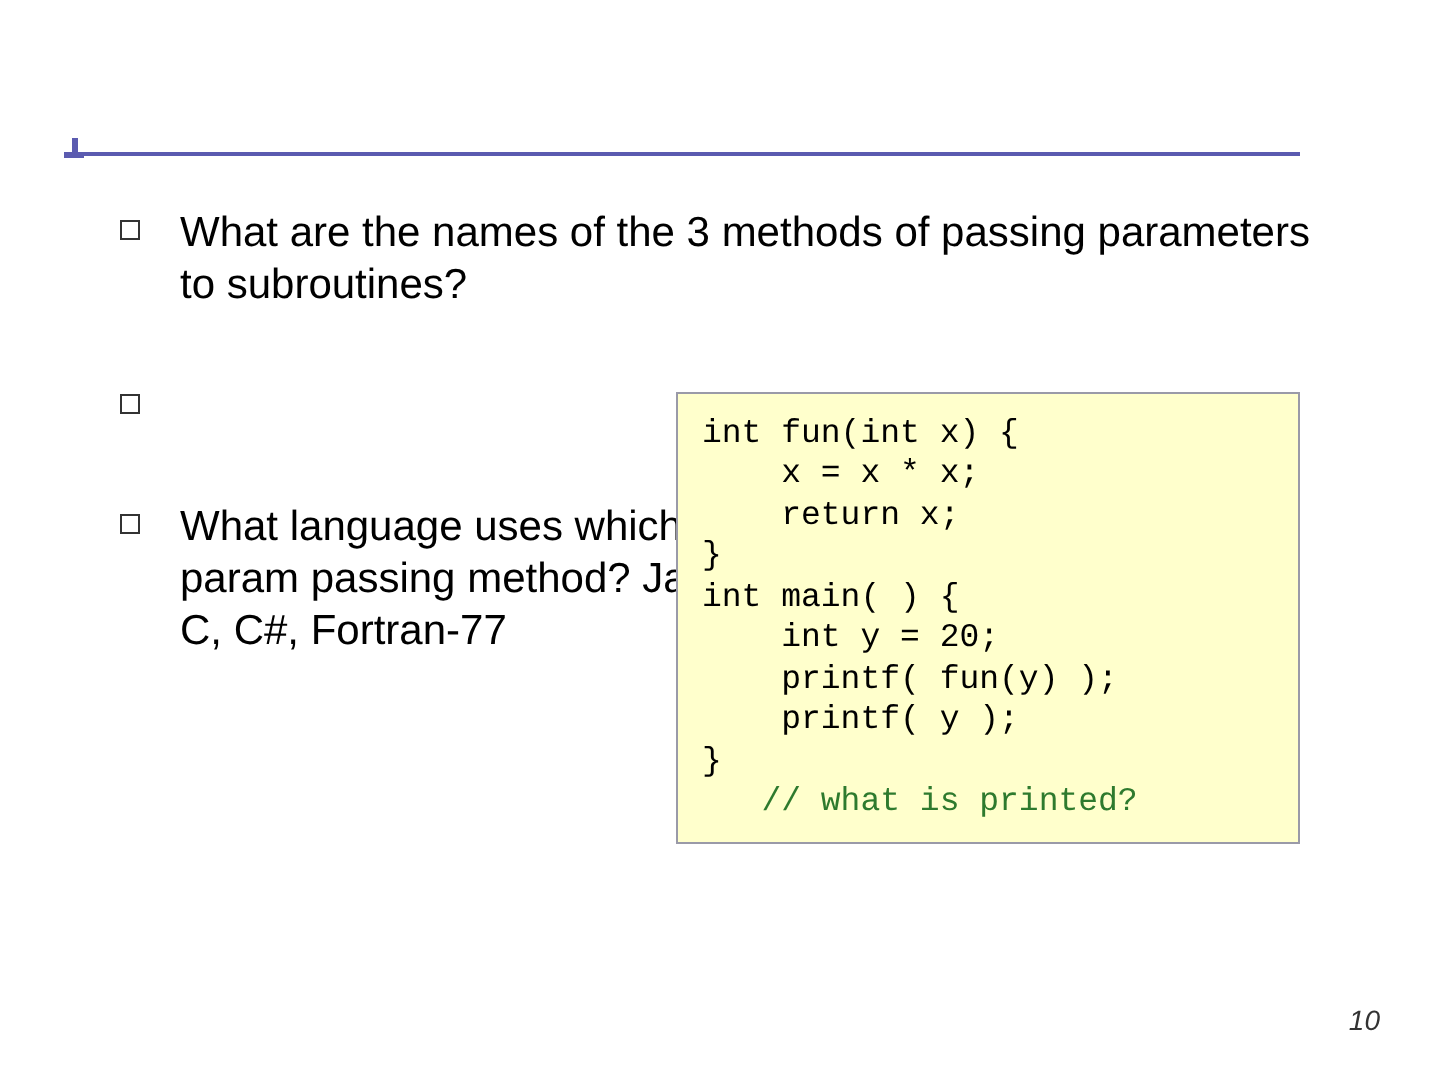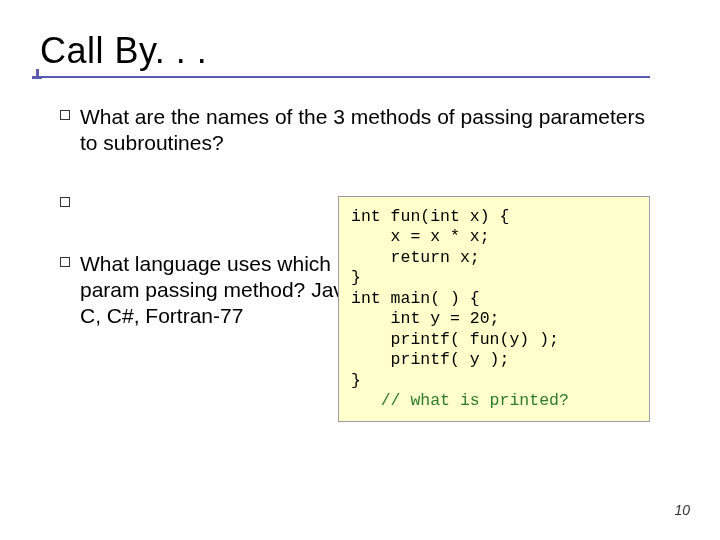--- a/index.html
+++ b/index.html
@@ -7,21 +7,21 @@
   .slide { position: relative; width: 720px; height: 540px; background: #fff; }
   .title-wrap { position: absolute; left: 40px; top: 30px; }
   .title { font-size: 36px; font-weight: 400; letter-spacing: 0.5px; }
   .title-rule { position: absolute; left: 40px; top: 76px; height: 2px; width: 610px; background: #5b5bb0; }
   .tick { position: absolute; left: 32px; top: 72px; width: 0; height: 0; }
   .tick::before { content: ""; position: absolute; width: 3px; height: 10px; background: #5b5bb0; left: 4px; top: -3px; }
   .tick::after { content: ""; position: absolute; width: 10px; height: 3px; background: #5b5bb0; left: 0; top: 4px; }
   .body { position: absolute; left: 60px; top: 104px; width: 600px; }
   .bullet { display: flex; align-items: flex-start; margin-bottom: 30px; }
   .bullet .box { width: 10px; height: 10px; border: 1.5px solid #333; margin-top: 6px; margin-right: 10px; flex: 0 0 auto; }
-  .bullet .text { font-size: 21px; line-height: 1.25; }
+  .bullet .text { font-size: 21px; line-height: 1.25; margin-left: 10px; }
   .bullet.q2 { margin-top: 34px; }
   .bullet.q3 { margin-top: 44px; }
   .bullet.q3 .text { max-width: 300px; }
   .codebox {
     position: absolute;
     left: 338px;
     top: 196px;
     width: 312px;
     height: 226px;
     border: 1px solid #9a9aa8;
@@ -34,23 +34,20 @@
     color: #000;
   }
   .comment { color: #2e7a2e; }
   .pagenum { position: absolute; right: 30px; bottom: 22px; font-size: 14px; color: #333; font-style: italic; }
 </style>
 </head>
 <body>
 
 <div class="slide">
 
-  <div class="title-wrap">
-    <div class="title">Call By. . .</div>
-  </div>
   <div class="tick"></div>
   <div class="title-rule"></div>
 
   <div class="body">
     <div class="bullet">
       <span class="box"></span>
       <span class="text">What are the names of the 3 methods of passing parameters to subroutines?</span>
     </div>
     <div class="bullet q2">
       <span class="box"></span>

